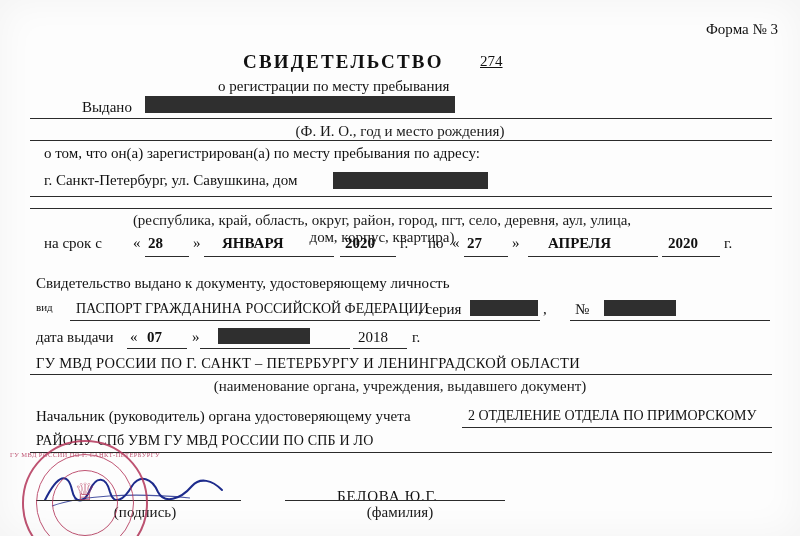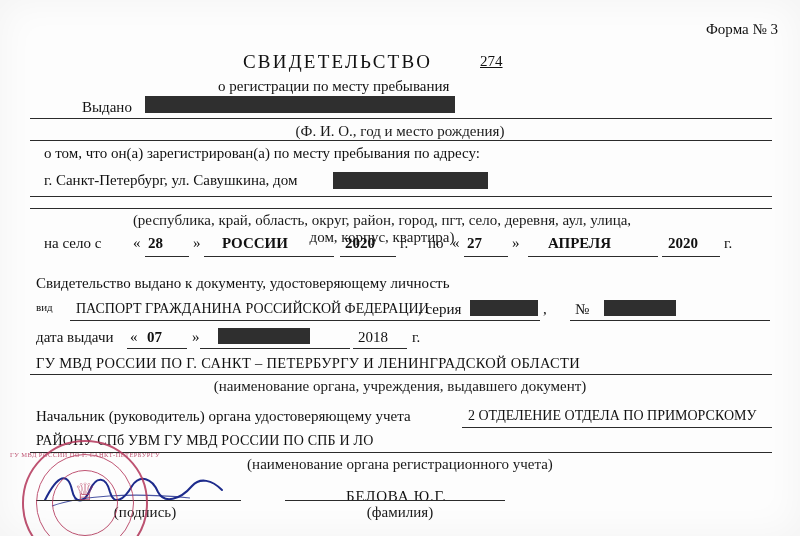--- a/index.html
+++ b/index.html
@@ -46,21 +46,21 @@
   #form-no {
     right: 22px;
     top: 22px;
     font-size: 15px;
   }
   #doc-title {
     left: 243px;
     top: 52px;
     font-size: 19px;
     letter-spacing: 2.2px;
-    font-weight: 400;
+    font-weight: 700;
   }
   #doc-number {
     left: 480px;
     top: 54px;
     font-size: 15px;
     text-decoration: underline;
   }
   #doc-subtitle {
     left: 218px;
     top: 79px;
@@ -137,21 +137,21 @@
   #chief-label { left: 36px; top: 409px; font-size: 15px; }
   #chief-value1 { left: 468px; top: 409px; font-size: 14px; }
   #rule-chief1 { left: 462px; top: 427px; width: 310px; }
   #chief-value2 { left: 36px; top: 434px; font-size: 14px; letter-spacing: 0.2px; }
   #rule-chief2 { left: 30px; top: 452px; width: 742px; }
   #cap-chief { left: 190px; top: 456px; width: 420px; }
 
   
   #rule-sign { left: 36px; top: 500px; width: 205px; }
   #cap-sign { left: 90px; top: 504px; width: 110px; }
-  #surname { left: 346px; top: 489px; font-size: 15px; letter-spacing: 0.8px; }
+  #surname { left: 337px; top: 489px; font-size: 15px; letter-spacing: 0.8px; }
   #rule-surname { left: 285px; top: 500px; width: 220px; }
   #cap-surname { left: 340px; top: 504px; width: 120px; }
 
   
   #signature-mark {
     left: 40px; top: 470px; width: 190px; height: 38px;
     color: #1d2b8c;
   }
 
   
@@ -215,25 +215,25 @@
 
   <div class="rule" id="rule-blank1"></div>
 
   <div class="txt" id="line-about">о том, что он(а) зарегистрирован(а) по месту пребывания по адресу:</div>
   <div class="txt" id="addr-line">г. Санкт-Петербург, ул. Савушкина, дом</div>
   <div id="addr-redact"></div>
   <div class="rule" id="rule-addr"></div>
   <div class="rule" id="rule-addr2"></div>
   <div class="caption" id="cap-addr">(республика, край, область, округ, район, город, пгт, село, деревня, аул, улица, дом, корпус, квартира)</div>
 
-  <div class="txt" id="term-prefix">на село с</div>
+  <div class="txt" id="term-prefix">на срок с</div>
   <div class="txt" id="term-q1">«</div>
   <div class="txt" id="term-day1">28</div>
   <div class="txt" id="term-q2">»</div>
-  <div class="txt" id="term-month1">РОССИИ</div>
+  <div class="txt" id="term-month1">ЯНВАРЯ</div>
   <div class="txt" id="term-year1">2020</div>
   <div class="txt" id="term-g1">г.</div>
   <div class="txt" id="term-po">по</div>
   <div class="txt" id="term-q3">«</div>
   <div class="txt" id="term-day2">27</div>
   <div class="txt" id="term-q4">»</div>
   <div class="txt" id="term-month2">АПРЕЛЯ</div>
   <div class="txt" id="term-year2">2020</div>
   <div class="txt" id="term-g2">г.</div>
   <div class="rule" id="rule-term-a"></div>
@@ -267,21 +267,20 @@
 
   <div class="txt" id="authority">ГУ  МВД  РОССИИ  ПО  Г. САНКТ – ПЕТЕРБУРГУ  И  ЛЕНИНГРАДСКОЙ ОБЛАСТИ</div>
   <div class="rule" id="rule-authority"></div>
   <div class="caption" id="cap-authority">(наименование органа, учреждения, выдавшего документ)</div>
 
   <div class="txt" id="chief-label">Начальник (руководитель) органа удостоверяющему учета</div>
   <div class="txt" id="chief-value1">2 ОТДЕЛЕНИЕ ОТДЕЛА  ПО ПРИМОРСКОМУ</div>
   <div class="rule" id="rule-chief1"></div>
   <div class="txt" id="chief-value2">РАЙОНУ СПб УВМ  ГУ  МВД РОССИИ  ПО СПБ  И  ЛО</div>
   <div class="rule" id="rule-chief2"></div>
-  <div class="caption" id="cap-chief">(наименование органа регистрационного учета)</div>
 
   <svg class="abs" id="signature-mark" viewBox="0 0 190 38">
     <path d="M5 30 C 18 4, 28 2, 32 20 C 35 34, 44 34, 50 20 C 56 6, 66 6, 70 22 C 74 36, 84 30, 92 16 C 100 4, 112 8, 118 22 C 124 34, 140 30, 152 16 C 160 7, 172 10, 182 20" fill="none" stroke="#1d2b8c" stroke-width="2" stroke-linecap="round"></path>
     <path d="M12 36 C 40 26, 90 22, 150 28" fill="none" stroke="#1d2b8c" stroke-width="1.2" opacity="0.8"></path>
   </svg>
   <div class="rule" id="rule-sign"></div>
   <div class="caption" id="cap-sign">(подпись)</div>
   <div class="txt" id="surname">БЕЛОВА Ю.Г.</div>
   <div class="rule" id="rule-surname"></div>
   <div class="caption" id="cap-surname">(фамилия)</div>

